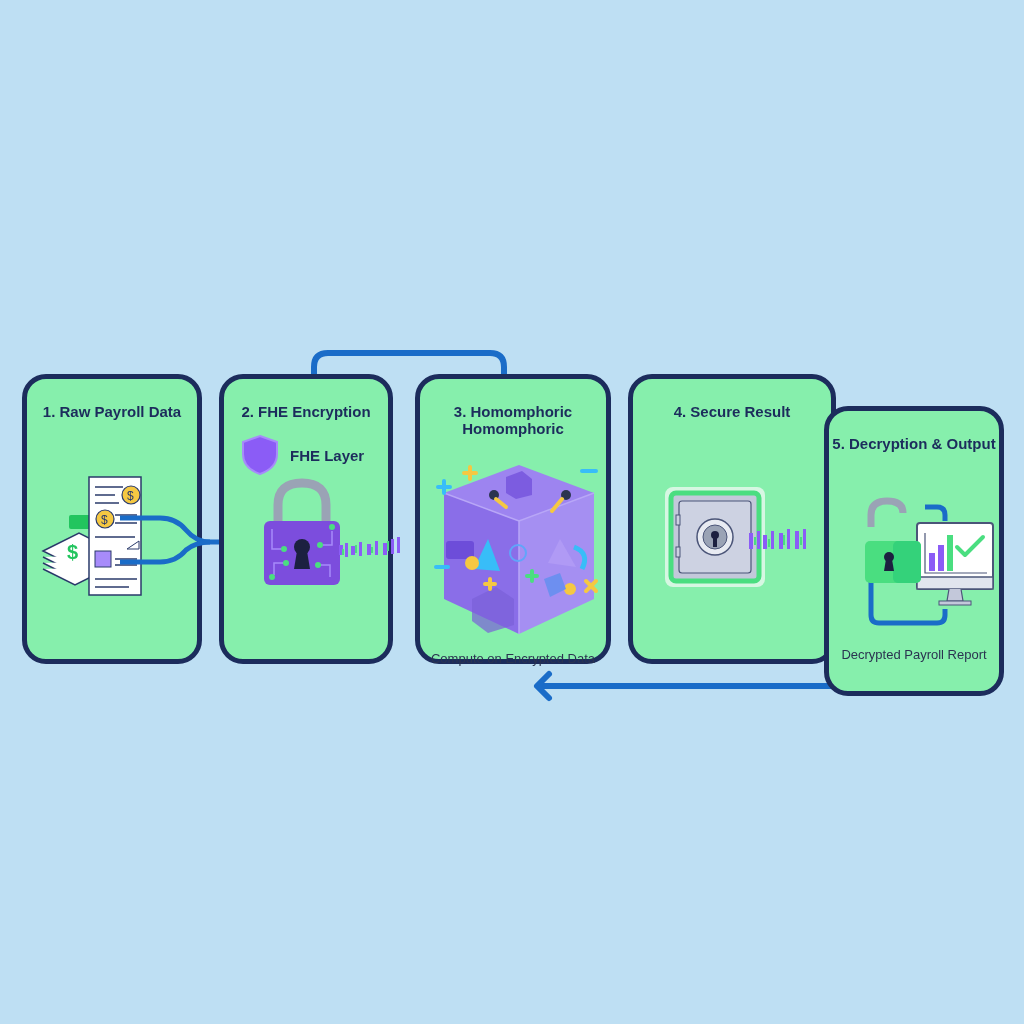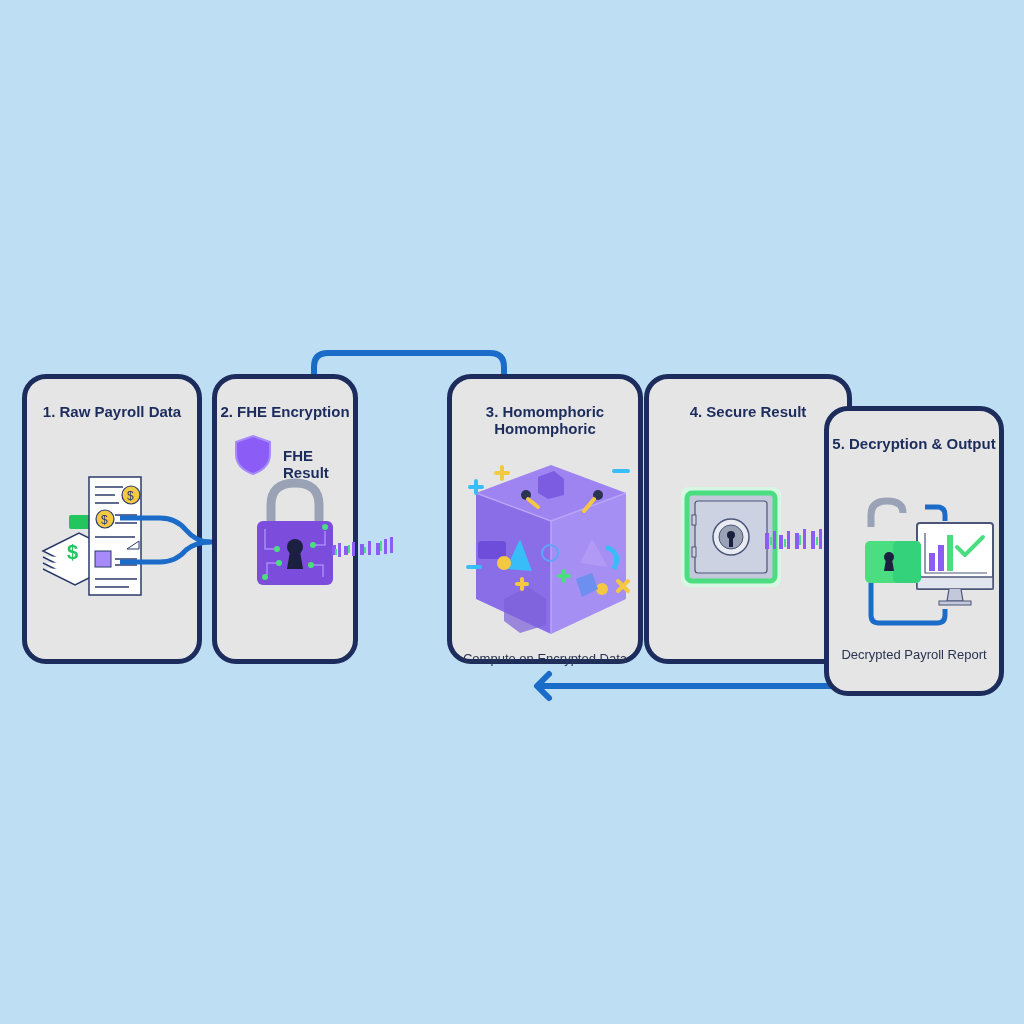--- a/index.html
+++ b/index.html
@@ -5,21 +5,21 @@
   html, body { margin:0; padding:0; }
   body {
     width:1024px; height:1024px; overflow:hidden;
     background:#bedff3;
     font-family:"Liberation Sans", sans-serif;
     position:relative;
   }
   .stage { position:absolute; left:0; top:0; width:1024px; height:1024px; }
   .panel {
     position:absolute; top:374px; height:290px;
-    background:#e5e5e5;
+    background:#86efac;
     border:5px solid #1c2c5c;
     border-radius:24px;
     box-sizing:border-box;
   }
   .panel-title {
     position:absolute; left:0; right:0; top:24px;
     text-align:center; color:#1c2c5c; font-weight:bold;
     font-size:15px; line-height:17px;
   }
   .caption {
@@ -79,26 +79,26 @@
       <path d="M88 78 L100 70 L100 78 Z" fill="#fff" stroke="#2a3a6a" stroke-width="1"></path>
     </svg>
   </div>
 
   <svg class="ico" style="left:120px;top:510px;" width="140" height="60">
     <path d="M0 8 H40 Q56 8 66 20 Q76 32 90 32 H126" fill="none" stroke="#1a6cc8" stroke-width="5"></path>
     <path d="M0 52 H40 Q56 52 66 40 Q76 32 90 32" fill="none" stroke="#1a6cc8" stroke-width="5"></path>
     <path d="M118 22 L130 32 L118 42" fill="none" stroke="#1a6cc8" stroke-width="5" stroke-linecap="round" stroke-linejoin="round"></path>
   </svg>
 
-  <div class="panel" style="left:212px;width:146px;">
+  <div class="panel" style="left:219px;width:174px;">
     <div class="panel-title">2. FHE Encryption</div>
     <svg class="ico" style="left:16px;top:55px;" width="40" height="42">
       <path d="M20 2 L37 8 V20 Q37 34 20 40 Q3 34 3 20 V8 Z" fill="#8b5cf6" stroke="#a78bfa" stroke-width="2"></path>
     </svg>
-    <div class="sublabel" style="left:66px;top:68px;">FHE Result</div>
+    <div class="sublabel" style="left:66px;top:68px;">FHE Layer</div>
     <svg class="ico" style="left:38px;top:100px;" width="80" height="110">
       <path d="M16 44 V26 Q16 4 40 4 Q64 4 64 26 V44" fill="none" stroke="#9aa3b5" stroke-width="9"></path>
       <rect x="2" y="42" width="76" height="64" rx="6" fill="#7c4ddd"></rect>
       <g stroke="#a78bfa" stroke-width="1.5" fill="none">
         <path d="M10 50 V70 H22"></path>
           <path d="M70 52 V66 H58"></path>
           <path d="M12 96 V84 H24"></path>
           <path d="M68 98 V86 H56"></path>
       </g>
       <g fill="#4ade80">
@@ -126,21 +126,21 @@
       </g>
       <g fill="#4ade80">
         <rect x="3" y="12" width="2" height="6"></rect>
           <rect x="16" y="8" width="2" height="8"></rect>
           <rect x="32" y="10" width="2" height="6"></rect>
           <rect x="48" y="4" width="2" height="10"></rect>
       </g>
     </svg>
   </div>
 
-  <div class="panel" style="left:415px;width:196px;margin-left:32px;">
+  <div class="panel" style="left:415px;width:196px;">
     <div class="panel-title">
       <div>3. Homomphoric</div>
       <div>Homomphoric</div>
     </div>
     <svg class="ico" style="left:14px;top:80px;" width="170" height="180">
       <path d="M85 6 L160 34 L85 62 L10 34 Z" fill="#9d84f0"></path>
       <path d="M10 34 L85 62 V175 L10 140 Z" fill="#8a6ee8"></path>
       <path d="M160 34 L85 62 V175 L160 140 Z" fill="#a58ff2"></path>
       <path d="M10 34 L85 62 L160 34 M85 62 V175" stroke="#b8a6f7" stroke-width="1.5" fill="none"></path>
       <path d="M72 18 L88 12 L98 20 L98 36 L82 40 L72 34 Z" fill="#7c5ce0"></path>
@@ -165,21 +165,21 @@
       <g>
         <circle cx="60" cy="36" r="5" fill="#2a3350"></circle>
         <path d="M62 40 L72 48" stroke="#f5c842" stroke-width="4" stroke-linecap="round"></path>
         <circle cx="132" cy="36" r="5" fill="#2a3350"></circle>
         <path d="M128 40 L118 52" stroke="#f5c842" stroke-width="4" stroke-linecap="round"></path>
       </g>
     </svg>
     <div class="caption" style="top:272px;">Compute on Encrypted Data</div>
   </div>
 
-  <div class="panel" style="left:644px;width:208px;">
+  <div class="panel" style="left:628px;width:208px;">
     <div class="panel-title">4. Secure Result</div>
     <svg class="ico" style="left:30px;top:106px;" width="110" height="110">
       <rect x="2" y="2" width="100" height="100" rx="8" fill="#d6f7e2"></rect>
       <rect x="8" y="8" width="88" height="88" rx="5" fill="#c3c8da" stroke="#4ade80" stroke-width="5"></rect>
       <rect x="16" y="16" width="72" height="72" rx="3" fill="#cdd2e2" stroke="#4b5578" stroke-width="1.2"></rect>
       <rect x="13" y="30" width="4" height="10" fill="#cdd2e2" stroke="#4b5578" stroke-width="1"></rect>
       <rect x="13" y="62" width="4" height="10" fill="#cdd2e2" stroke="#4b5578" stroke-width="1"></rect>
       <circle cx="52" cy="52" r="18" fill="#e8ebf2" stroke="#4b5578" stroke-width="1.5"></circle>
       <circle cx="52" cy="52" r="12" fill="#9aa3b5" stroke="#4b5578" stroke-width="1"></circle>
       <circle cx="52" cy="50" r="4" fill="#1c2040"></circle>

